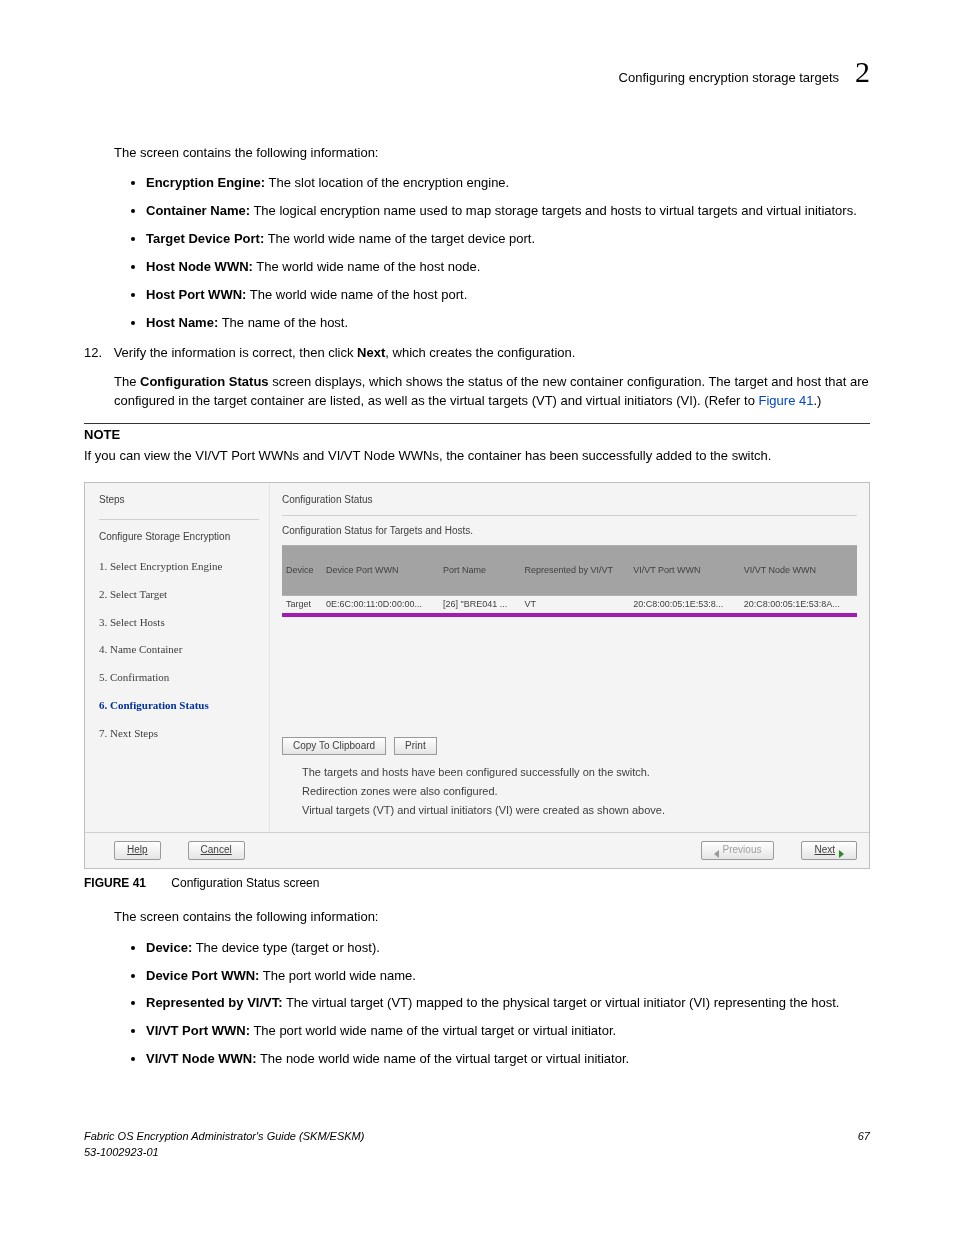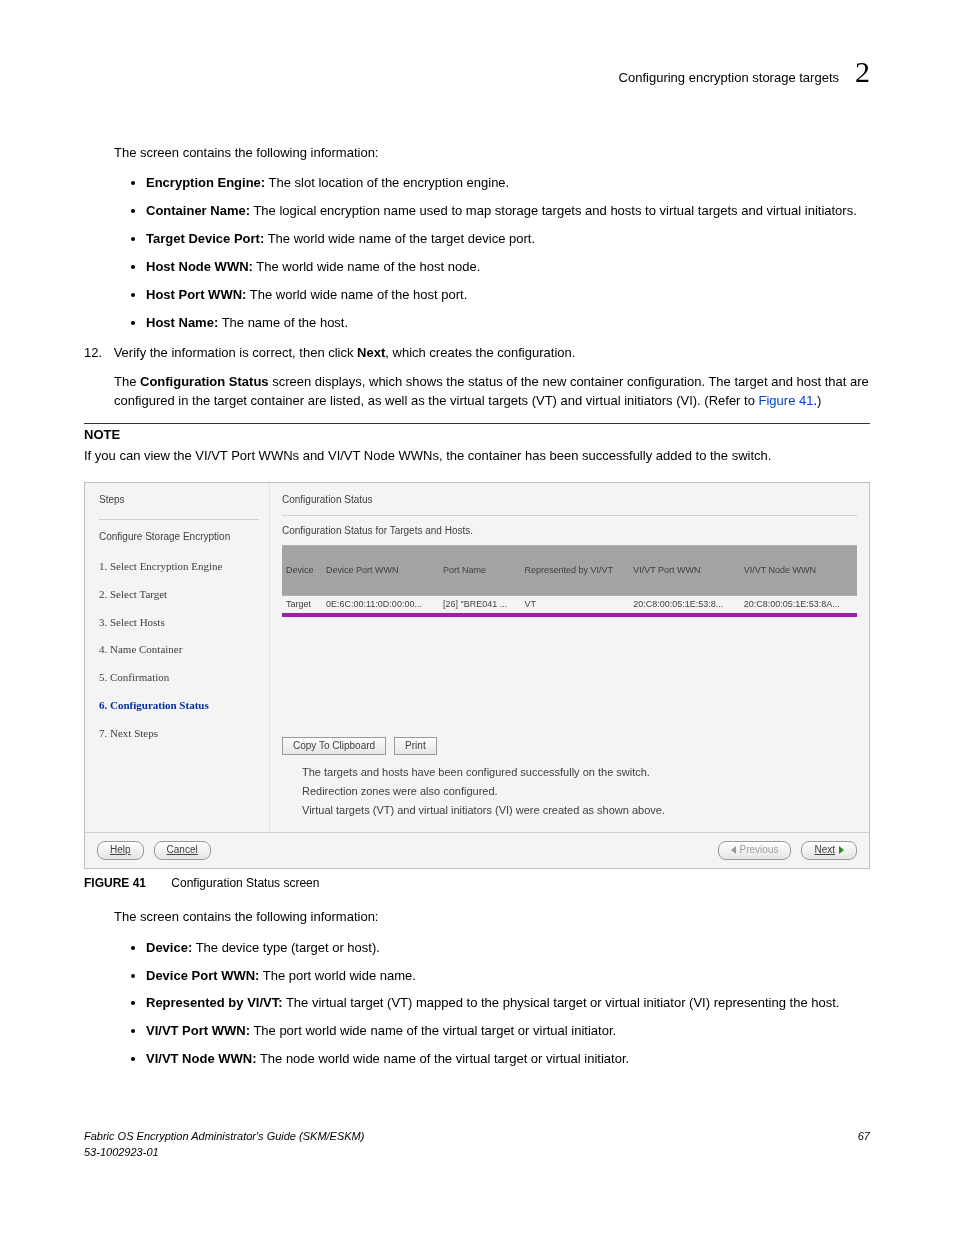--- a/index.html
+++ b/index.html
@@ -101,24 +101,25 @@
     display: flex;
     justify-content: space-between;
     align-items: center;
   }
   .shot-footer .left-btns, .shot-footer .right-btns { display: flex; gap: 10px; }
   .shot-footer .nav-btn {
     border: 1px solid #9a9a9a;
     background: linear-gradient(#fefefe, #e5e5e5);
     padding: 1px 12px;
     font-size: 10px;
-    border-radius: 8px;
-    display: flex;
-    align-items: center;
+    border-radius: 2px;
+    display: flex;
+    align-items: flex-end;
     gap: 4px;
+    margin-left: 17px;
   }
   .shot-footer .nav-btn.disabled { color: #a0a0a0; }
   .tri-left { display:inline-block; width:0; height:0; border-top:4px solid transparent; border-bottom:4px solid transparent; border-right:5px solid #9a9a9a; }
   .tri-right { display:inline-block; width:0; height:0; border-top:4px solid transparent; border-bottom:4px solid transparent; border-left:5px solid #2a8a2a; }
 
   .fig-caption { margin: 6px 0 16px 0; font-family: Arial, sans-serif; font-size: 12px;}
   .fig-caption .fig-label { font-weight: bold; margin-right: 22px; }
 
   .page-footer {
     display: flex;

